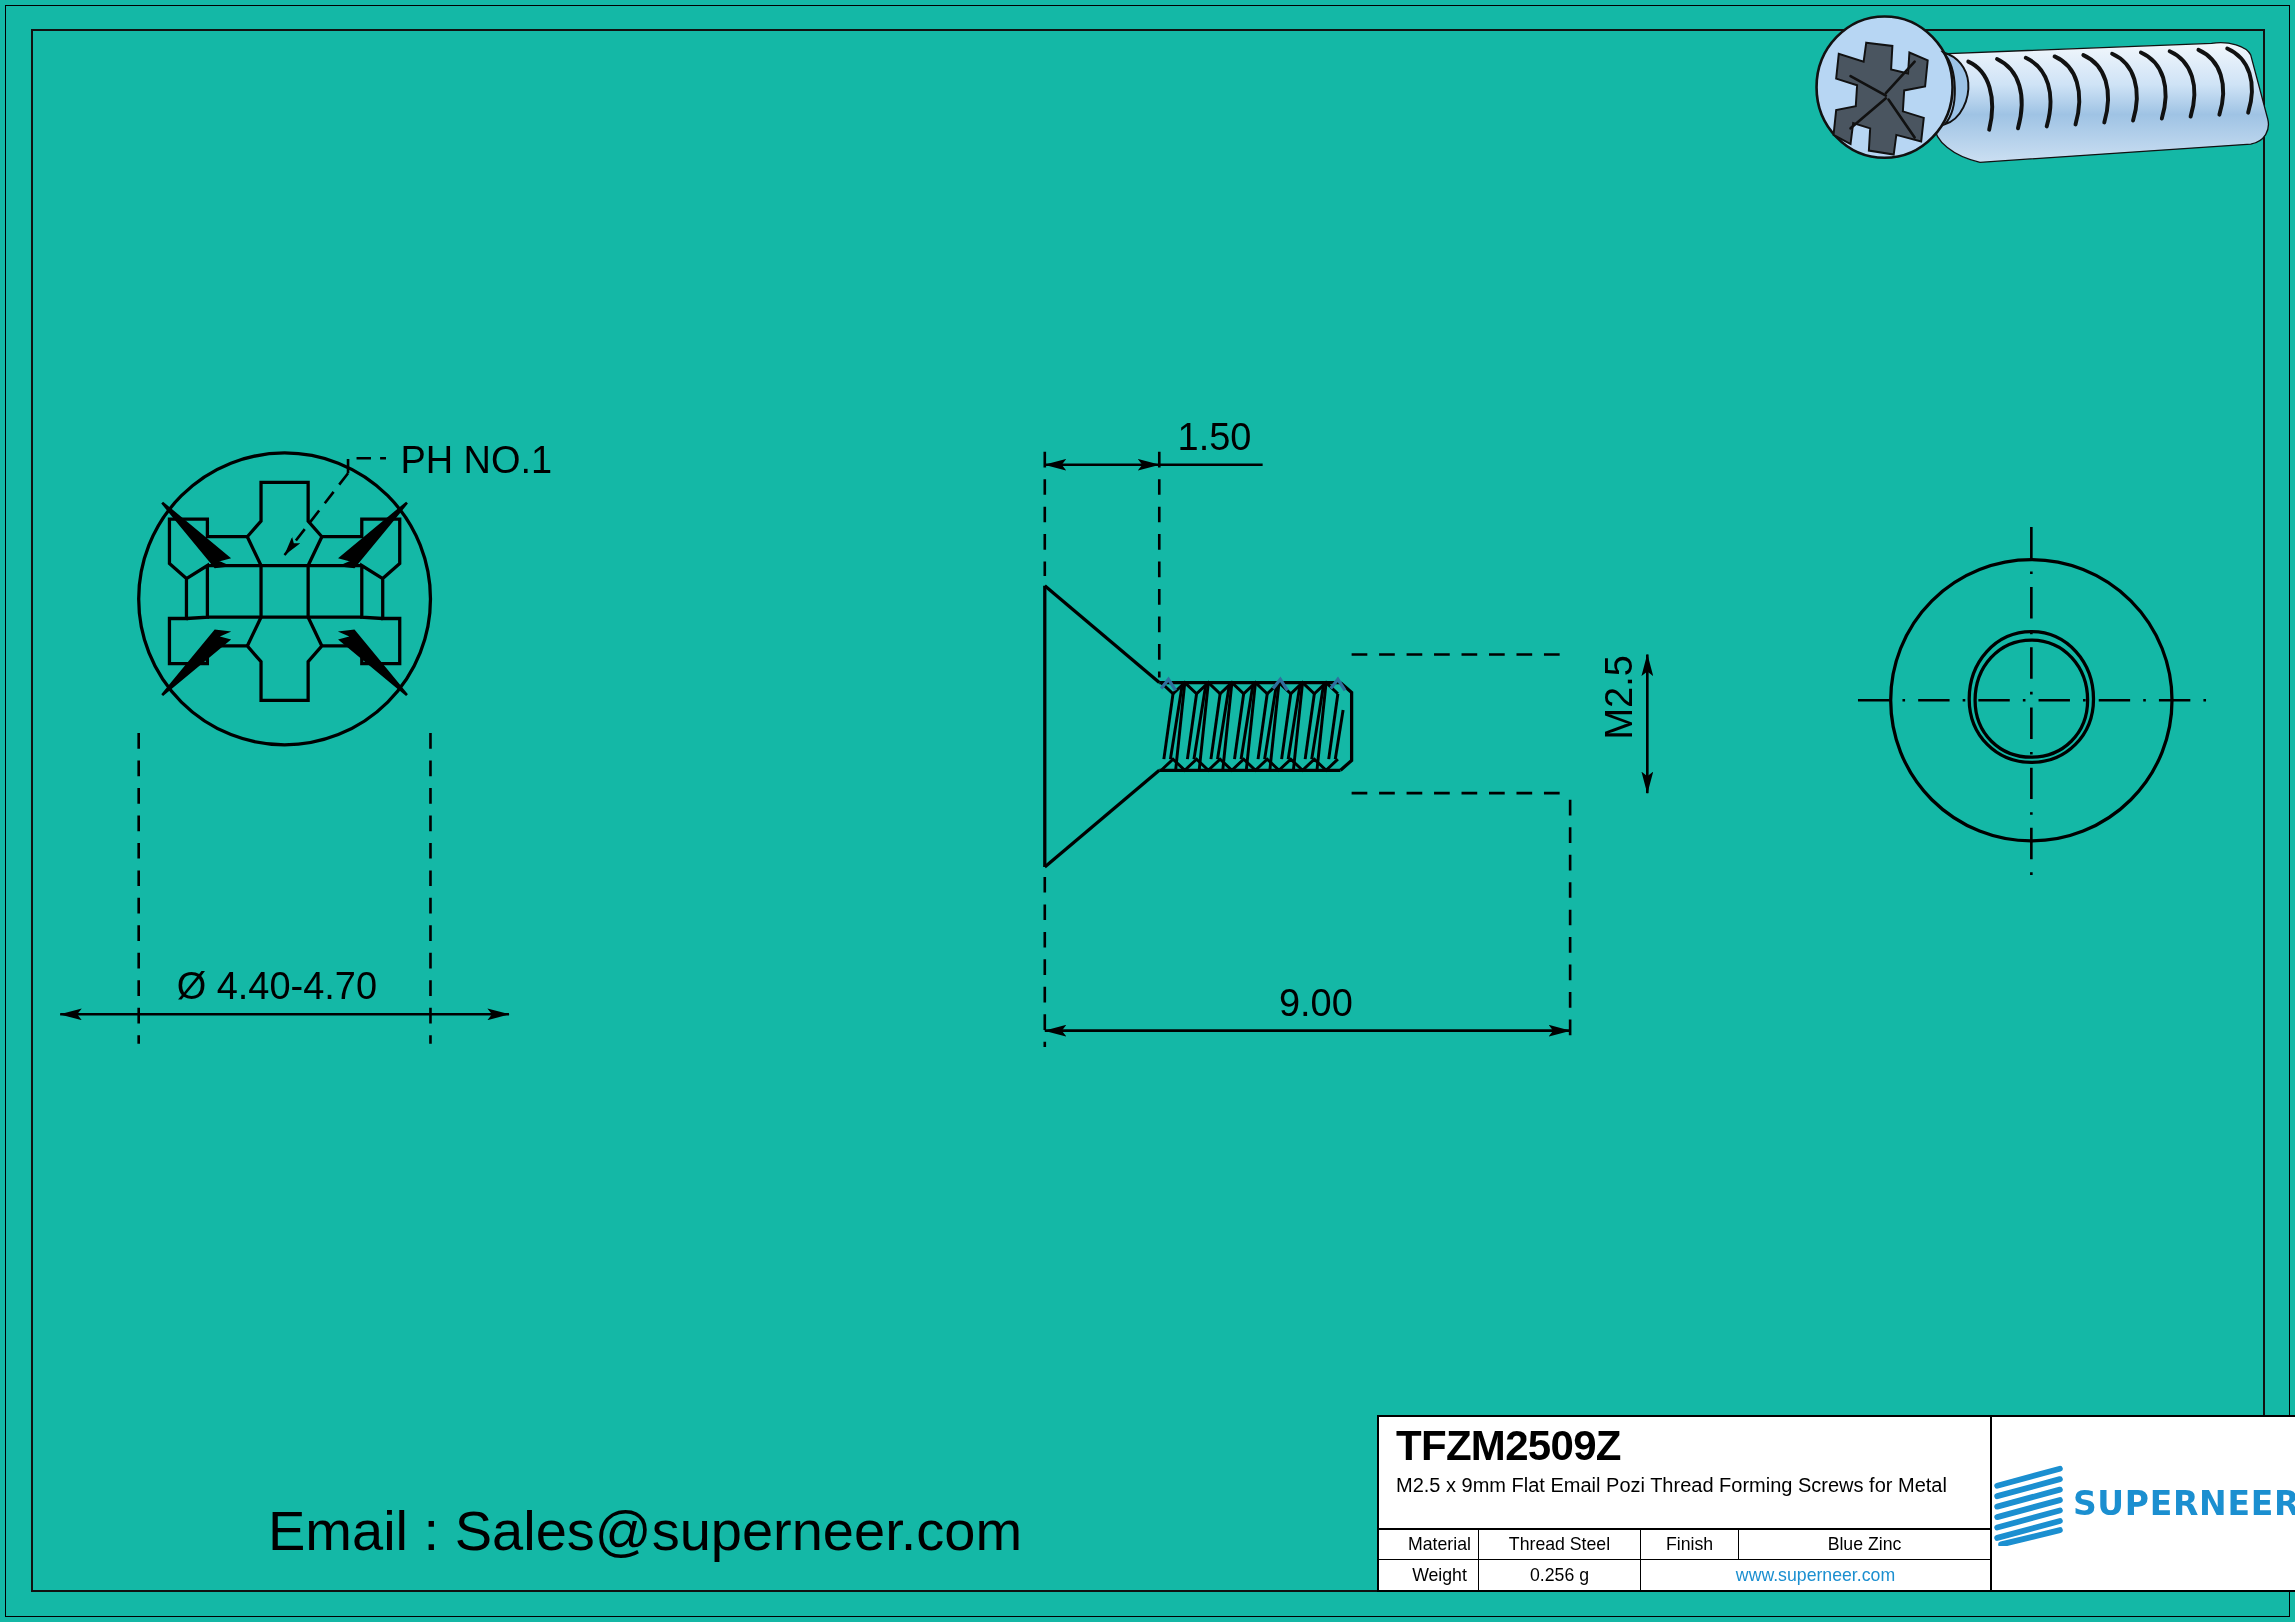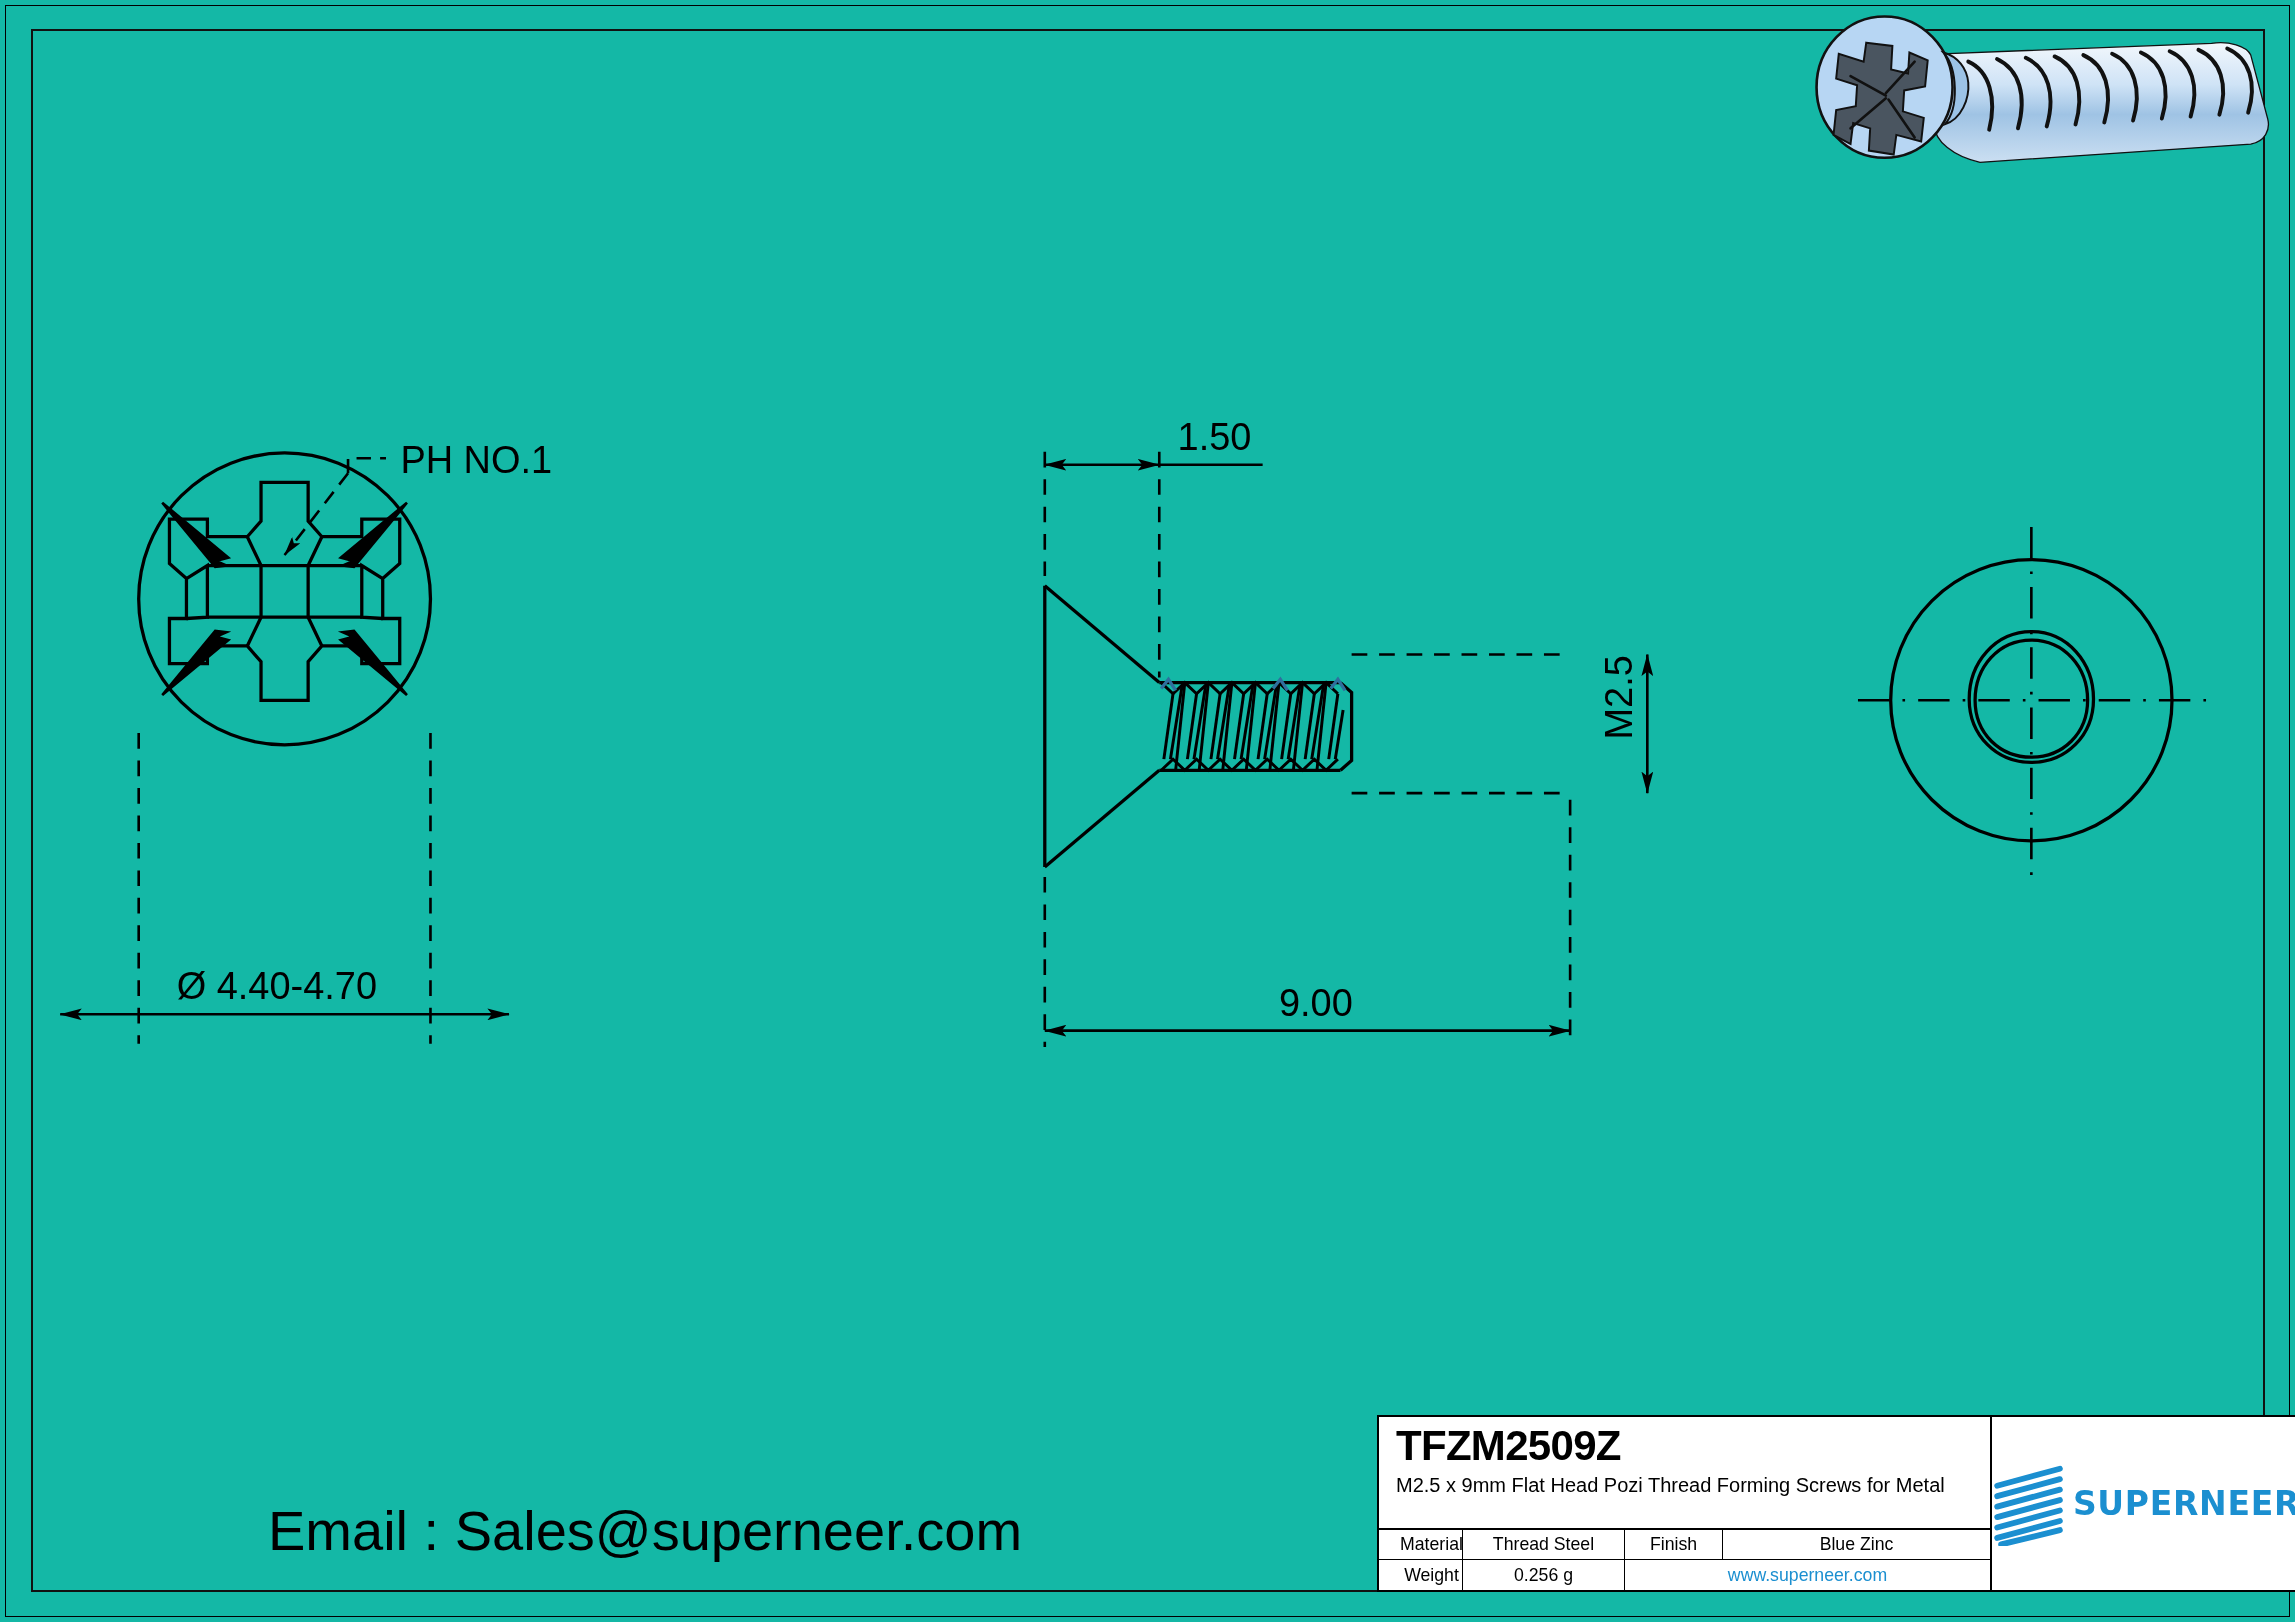--- a/index.html
+++ b/index.html
@@ -14,21 +14,21 @@
   
   #titleblock{position:absolute;left:1341px;top:1415px;width:925px;height:177px;box-sizing:border-box;border:2px solid #000;background:#fff;display:flex;margin-left:36px;}
   #tb-left{width:658px;display:flex;flex-direction:column;border-right:2px solid #000;box-sizing:border-box;}
   #tb-top{flex:1;padding:6.5px 0 0 17px;box-sizing:border-box;}
   .part-no{font-size:42px;font-weight:bold;letter-spacing:-0.7px;line-height:1.05;}
   .part-desc{font-size:20px;line-height:1.2;margin-top:5.9px;}
   #tb-rows{border-top:2px solid #000;}
   .tbrow{display:flex;height:30px;box-sizing:border-box;}
   .tbrow.first{border-bottom:1.3px solid #000;}
   .tbcell{display:flex;align-items:center;justify-content:center;font-size:17.7px;box-sizing:border-box;}
-  .c-label{width:84px;border-right:1.3px solid #000;padding-left:22px;}
+  .c-label{width:100px;border-right:1.3px solid #000;padding-left:22px;}
   .c-val{width:162px;border-right:1.3px solid #000;}
   .c-label2{width:98px;border-right:1.3px solid #000;}
   .c-val2{width:auto;flex:1;}
   .c-web{flex:1;color:#1b8fd0;}
   #tb-right{flex:1;display:flex;flex-direction:row;align-items:center;justify-content:center;gap:3.9px;}
   #logo-bars{width:77px;height:84px;}
   .brand{font-size:33px;font-weight:bold;color:#1b8fd0;letter-spacing:0.7px;font-family:"DejaVu Sans",sans-serif;}
   #email{position:absolute;left:268px;top:1498px;font-size:56px;font-family:"Liberation Sans",sans-serif;white-space:nowrap;}
   #render3d{position:absolute;left:1793px;top:13px;width:497px;height:164px;}
 </style>
@@ -226,21 +226,21 @@
       </g>
     </g>
   </svg>
 
   <div id="email">Email : Sales@superneer.com</div>
 
   <div id="titleblock">
     <div id="tb-left">
       <div id="tb-top">
         <div class="part-no">TFZM2509Z</div>
-        <div class="part-desc">M2.5 x 9mm Flat Head Pozi Thread Forming Screws for Metal</div>
+        <div class="part-desc">M2.5 x 9mm Flat Email Pozi Thread Forming Screws for Metal</div>
       </div>
       <div id="tb-rows">
         <div class="tbrow first">
           <div class="tbcell c-label">Material</div>
           <div class="tbcell c-val">Thread Steel</div>
           <div class="tbcell c-label2">Finish</div>
           <div class="tbcell c-val2">Blue Zinc</div>
         </div>
         <div class="tbrow">
           <div class="tbcell c-label">Weight</div>

